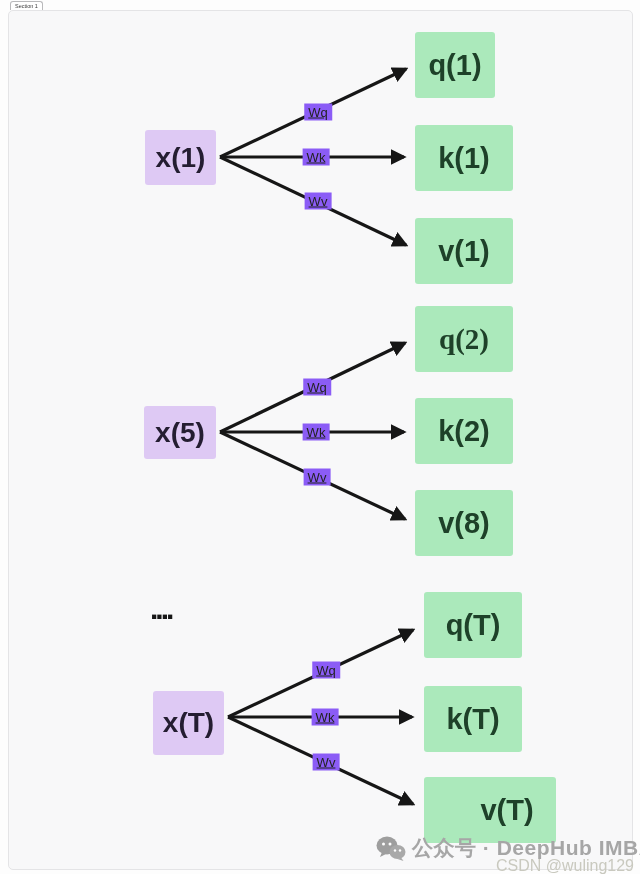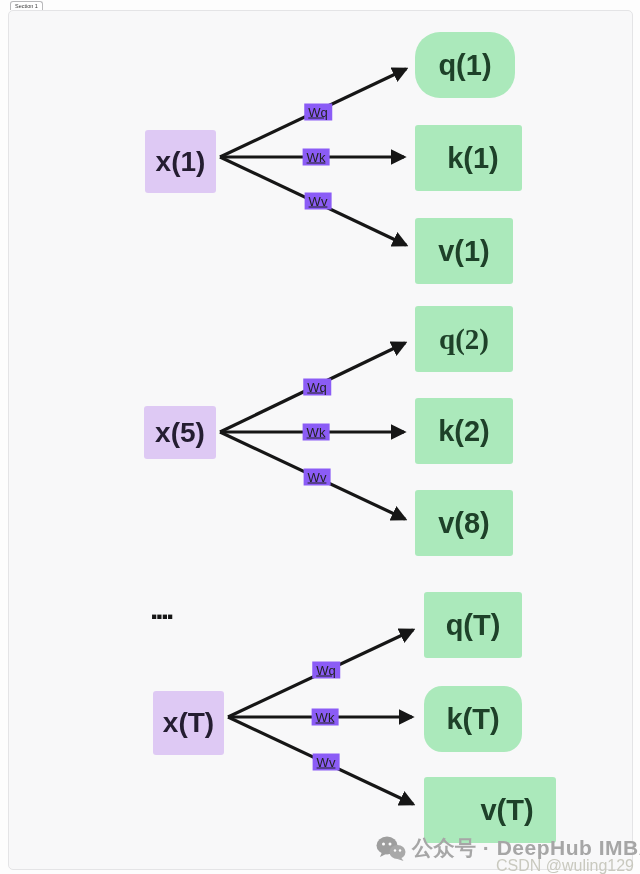--- a/index.html
+++ b/index.html
@@ -68,40 +68,40 @@
       <line x1="220" y1="432" x2="404" y2="432" marker-end="url(#ah)"></line>
       <line x1="220" y1="432" x2="405" y2="519" marker-end="url(#ah)"></line>
     </g>
     <g stroke="#161616" stroke-width="3.2">
       <line x1="228" y1="717" x2="413" y2="630" marker-end="url(#ah)"></line>
       <line x1="228" y1="717" x2="412" y2="717" marker-end="url(#ah)"></line>
       <line x1="228" y1="717" x2="413" y2="804" marker-end="url(#ah)"></line>
     </g>
   </svg>
 
-  <div class="node node-input" style="left:145px;top:130px;width:71px;height:63px;">x(1)</div>
-  <div class="node node-output" style="left:415px;top:32px;width:100px;height:66px;border-radius:25px;">q(1)</div>
-  <div class="node node-output" style="left:415px;top:125px;width:98px;height:66px;padding-left:9px;">k(1)</div>
+  <div class="node node-input" style="left:145px;top:130px;width:71px;height:55px;">x(1)</div>
+  <div class="node node-output" style="left:415px;top:32px;width:80px;height:66px;">q(1)</div>
+  <div class="node node-output" style="left:415px;top:125px;width:98px;height:66px;">k(1)</div>
   <div class="node node-output" style="left:415px;top:218px;width:98px;height:66px;">v(1)</div>
   <div class="edge-label" style="left:318px;top:112px;">Wq</div>
   <div class="edge-label" style="left:316px;top:157px;">Wk</div>
   <div class="edge-label" style="left:318px;top:201px;">Wv</div>
 
   <div class="node node-input" style="left:144px;top:406px;width:72px;height:53px;">x(5)</div>
   <div class="node node-output" style="left:415px;top:306px;width:98px;height:66px;font-family:Liberation Serif, serif;">q(2)</div>
   <div class="node node-output" style="left:415px;top:398px;width:98px;height:66px;">k(2)</div>
   <div class="node node-output" style="left:415px;top:490px;width:98px;height:66px;">v(8)</div>
   <div class="edge-label" style="left:317px;top:387px;">Wq</div>
   <div class="edge-label" style="left:316px;top:432px;">Wk</div>
   <div class="edge-label" style="left:317px;top:477px;">Wv</div>
 
   <div class="ellipsis">....</div>
   <div class="node node-input" style="left:153px;top:691px;width:71px;height:64px;">x(T)</div>
   <div class="node node-output" style="left:424px;top:592px;width:98px;height:66px;">q(T)</div>
-  <div class="node node-output" style="left:424px;top:686px;width:98px;height:66px;border-radius:18px;">k(T)</div>
+  <div class="node node-output" style="left:424px;top:686px;width:98px;height:66px;">k(T)</div>
   <div class="node node-output" style="left:424px;top:777px;width:98px;height:66px;padding-left:34px;">v(T)</div>
   <div class="edge-label" style="left:326px;top:670px;">Wq</div>
   <div class="edge-label" style="left:325px;top:717px;">Wk</div>
   <div class="edge-label" style="left:326px;top:762px;">Wv</div>
 
   <div class="watermark">
     <span style="display:inline-block;width:30px;height:25px;">
       <svg width="30" height="25" viewBox="0 0 30 25">
         <ellipse cx="11" cy="9.5" rx="10.5" ry="9" fill="#9e9e9e"></ellipse>
         <path d="M6 16 L4 21 L10 18 z" fill="#9e9e9e"></path>

